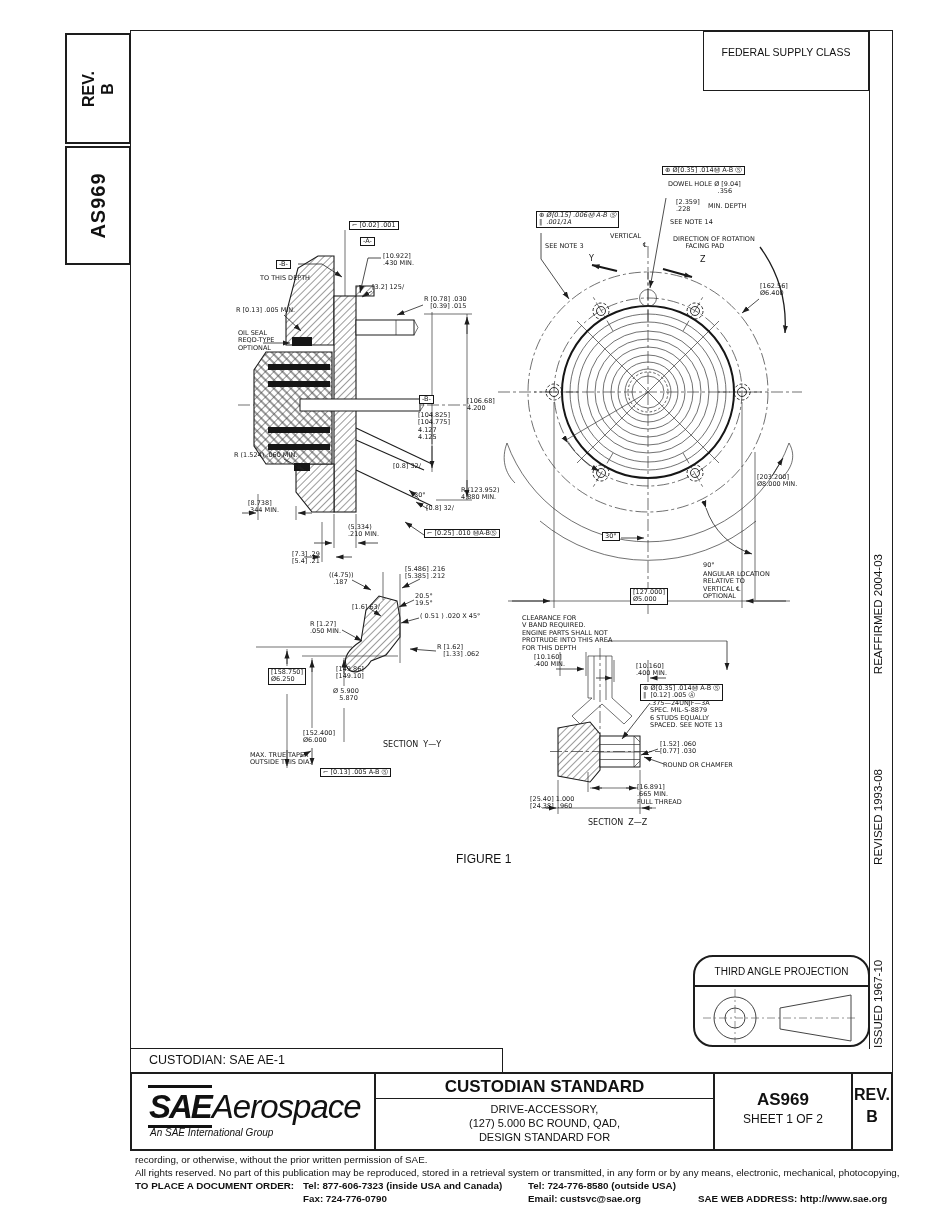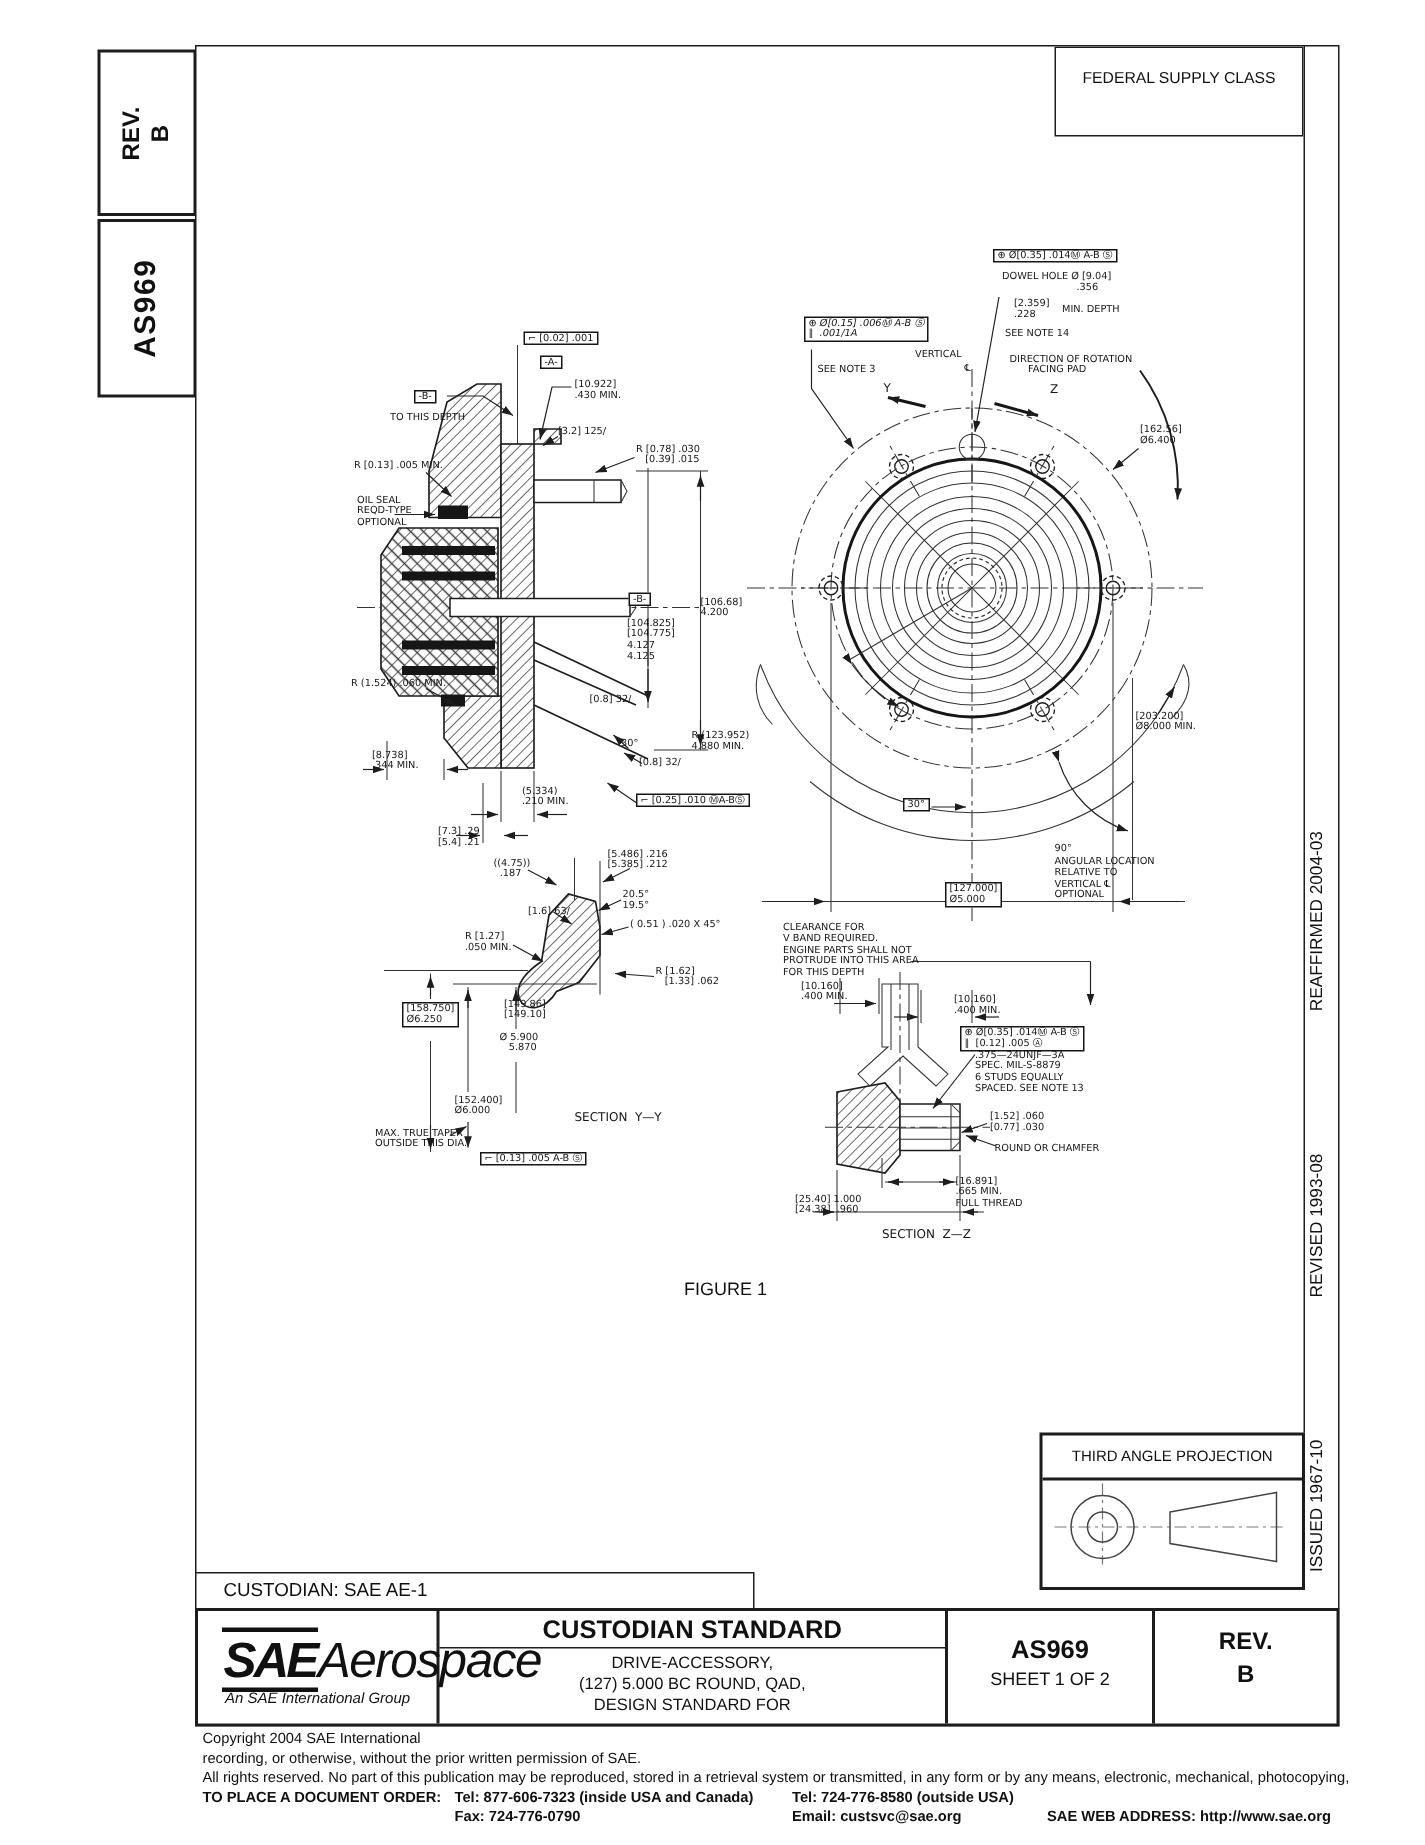--- a/index.html
+++ b/index.html
@@ -66,36 +66,36 @@
 <div class="thinbx" style="left:703px;top:31px;width:166px;height:60px;">
   <div class="fed" style="text-align:center;margin-top:14px;">FEDERAL SUPPLY CLASS</div>
 </div>
 
 <div class="side-status">
   <span>ISSUED 1967-10</span>
   <span>REVISED 1993-08</span>
   <span>REAFFIRMED 2004-03</span>
 </div>
 
-<div class="bx" style="left:693px;top:955px;width:177px;height:105px;">
+<div class="bx" style="left:693px;top:955px;width:177px;height:92px;border-radius:20px;">
   <div class="tap-label center" style="height:28px;border-bottom:2px solid #1d1d1d;">THIRD ANGLE PROJECTION</div>
   <svg width="173" height="58" viewBox="0 0 173 58" style="position:relative;">
     <line x1="8" y1="31" x2="72" y2="31" stroke="#777" stroke-width="0.8" stroke-dasharray="8 3 2 3"></line>
     <line x1="40" y1="2" x2="40" y2="56" stroke="#777" stroke-width="0.8" stroke-dasharray="8 3 2 3"></line>
     <circle cx="40" cy="31" r="21" fill="none" stroke="#444" stroke-width="1"></circle>
     <circle cx="40" cy="31" r="10" fill="none" stroke="#444" stroke-width="1"></circle>
     <line x1="72" y1="31" x2="162" y2="31" stroke="#777" stroke-width="0.8" stroke-dasharray="8 3 2 3"></line>
     <polygon points="85,21 156,8 156,54 85,42" fill="none" stroke="#444" stroke-width="1"></polygon>
   </svg>
 </div>
 
 <div class="thinbx custodian" style="left:130px;top:1048px;width:373px;height:25px;">CUSTODIAN: SAE AE-1</div>
 
 <div class="bx tb" style="left:130px;top:1072px;width:763px;height:79px;">
-  <div class="tb-cell" style="width:161px;">
+  <div class="tb-cell" style="width:244px;">
     <div class="logo-wrap">
       <span class="logo-sae">SAE</span><span class="logo-aero">Aerospace</span>
       <div class="logo-tag">An SAE International Group</div>
     </div>
   </div>
   <div class="tb-cell" style="width:339px;">
     <div class="tb-head">CUSTODIAN STANDARD</div>
     <div class="tb-sub">
       <div>DRIVE-ACCESSORY,</div>
       <div>(127) 5.000 BC ROUND, QAD,</div>
@@ -106,21 +106,20 @@
     <div class="doc-num">AS969</div>
     <div class="sheet-info">SHEET 1 OF 2</div>
   </div>
   <div class="tb-cell" style="flex:1;">
     <div class="rev-cell-l">REV.</div>
     <div class="rev-cell-v">B</div>
   </div>
 </div>
 
 <div class="footer">
-  <div>Copyright 2004 SAE International</div>
   <div>recording, or otherwise, without the prior written permission of SAE.</div>
   <div>All rights reserved. No part of this publication may be reproduced, stored in a retrieval system or transmitted, in any form or by any means, electronic, mechanical, photocopying,</div>
   <div class="frow">
     <span class="bold" style="left:0;">TO PLACE A DOCUMENT ORDER:</span>
     <span class="bold" style="left:168px;">Tel: 877-606-7323 (inside USA and Canada)</span>
     <span class="bold" style="left:393px;">Tel: 724-776-8580 (outside USA)</span>
   </div>
   <div class="frow">
     <span class="bold" style="left:168px;">Fax: 724-776-0790</span>
     <span class="bold" style="left:393px;">Email:  custsvc@sae.org</span>

